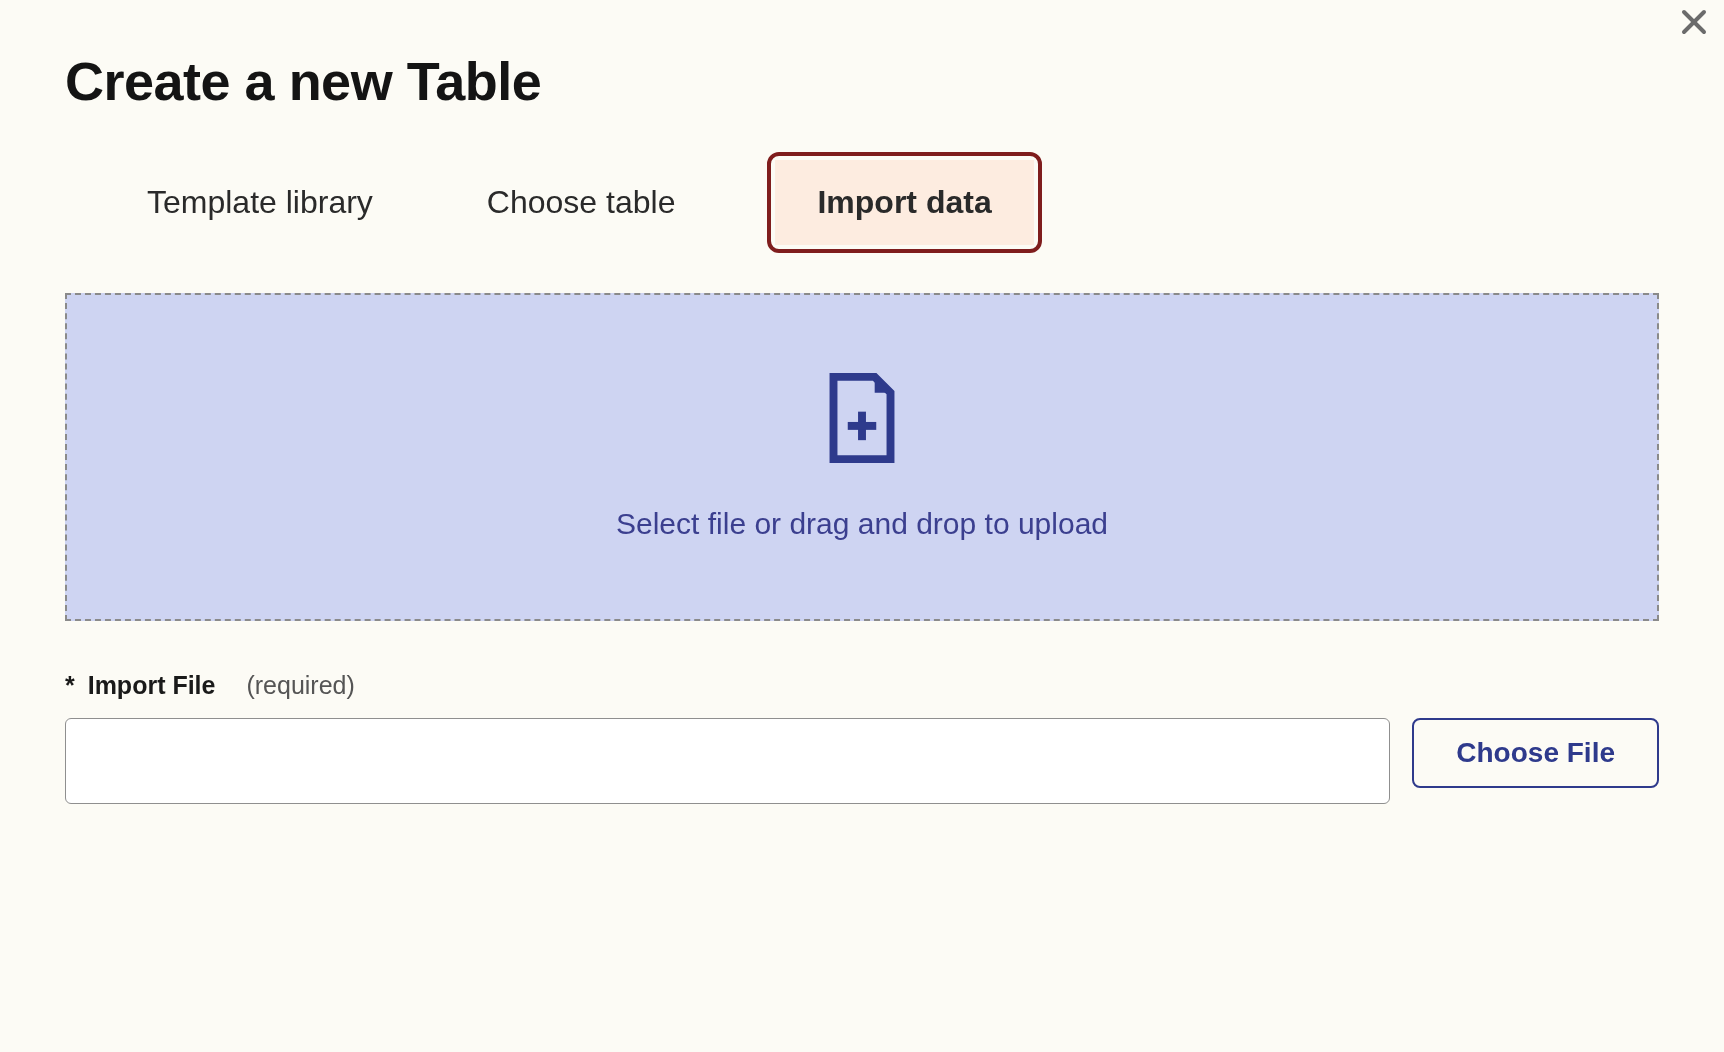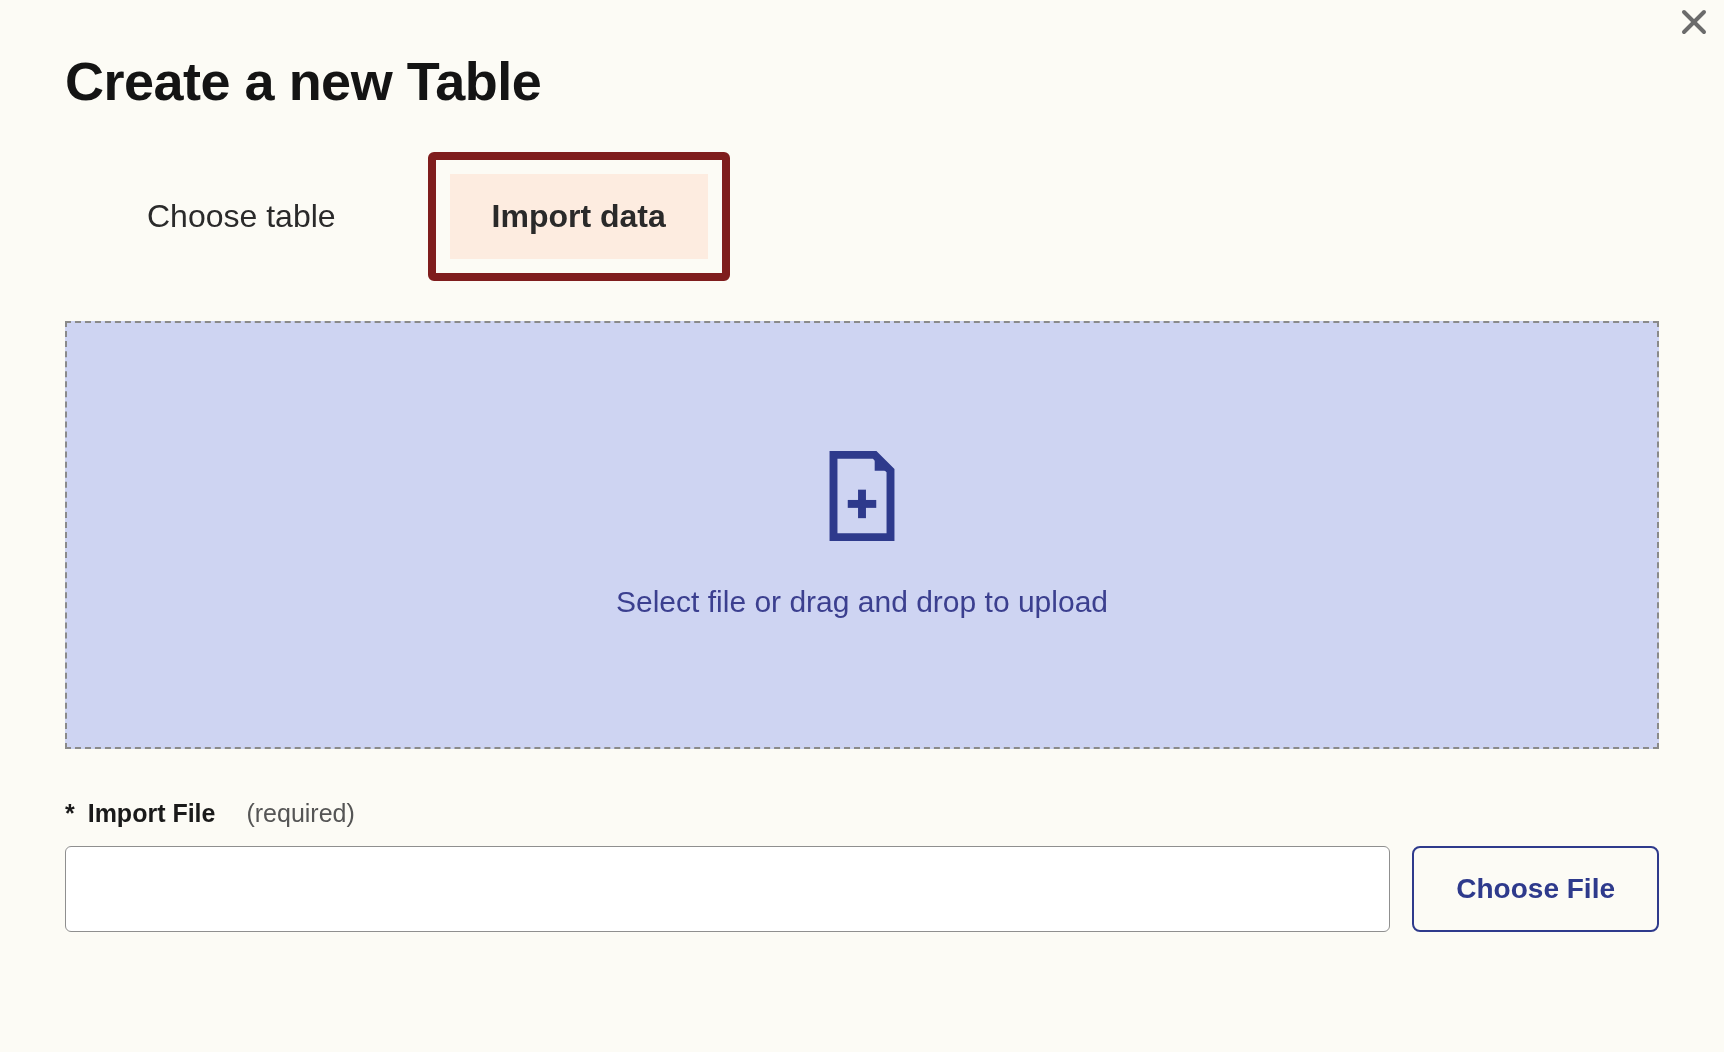--- a/index.html
+++ b/index.html
@@ -47,40 +47,40 @@
     margin-bottom: 40px;
   }
   .tab {
     font-size: 32px;
     color: #2a2a2a;
     padding: 18px 22px;
     cursor: pointer;
     white-space: nowrap;
   }
   .tab.active-wrap {
-    border: 8px solid #7f1d1d;
-    border-radius: 6px;
-    padding: 14px;
+    border: 4px solid #7f1d1d;
+    border-radius: 12px;
+    padding: 4px;
   }
   .tab.active-wrap .inner {
     background: #fdece0;
     padding: 24px 42px;
     font-weight: 700;
     font-size: 32px;
   }
   .hint {
     text-align: center;
     font-size: 30px;
     color: #2a2a2a;
     margin-bottom: 50px;
   }
   .dropzone {
     border: 2px dashed #8a8a8a;
     background: #ced4f2;
-    height: 428px;
+    height: 328px;
     display: flex;
     flex-direction: column;
     align-items: center;
     justify-content: center;
     gap: 40px;
     cursor: pointer;
     margin-bottom: 50px;
   }
   .dropzone-text {
     font-size: 30px;
@@ -104,21 +104,21 @@
     flex: 1;
     height: 86px;
     border: 1.5px solid #8f8f8f;
     border-radius: 6px;
     background: #fff;
     font-size: 26px;
     padding: 0 20px;
     color: #333;
   }
   .choose-btn {
-    height: 86px;
+    height: 70px;
     padding: 0 42px;
     border: 2px solid #2e3a8c;
     border-radius: 8px;
     background: #fcfbf5;
     color: #2e3a8c;
     font-size: 28px;
     font-weight: 700;
     cursor: pointer;
   }
 </style>
@@ -132,20 +132,21 @@
       <svg viewBox="0 0 24 24" fill="none" stroke="currentColor" stroke-width="3.2" stroke-linecap="round">
         <line x1="4" y1="4" x2="20" y2="20"></line>
         <line x1="20" y1="4" x2="4" y2="20"></line>
       </svg>
     </span>
   </div>
 
   <h1 class="title">Create a new Table</h1>
 
   <div class="tabs">
+    <div class="tab">Template library</div>
     <div class="tab">Choose table</div>
     <div class="tab active-wrap">
       <div class="inner">Import data</div>
     </div>
   </div>
 
 
   <div class="dropzone">
     <span class="file-icon">
       <svg width="76" height="90" viewBox="0 0 48 56">

